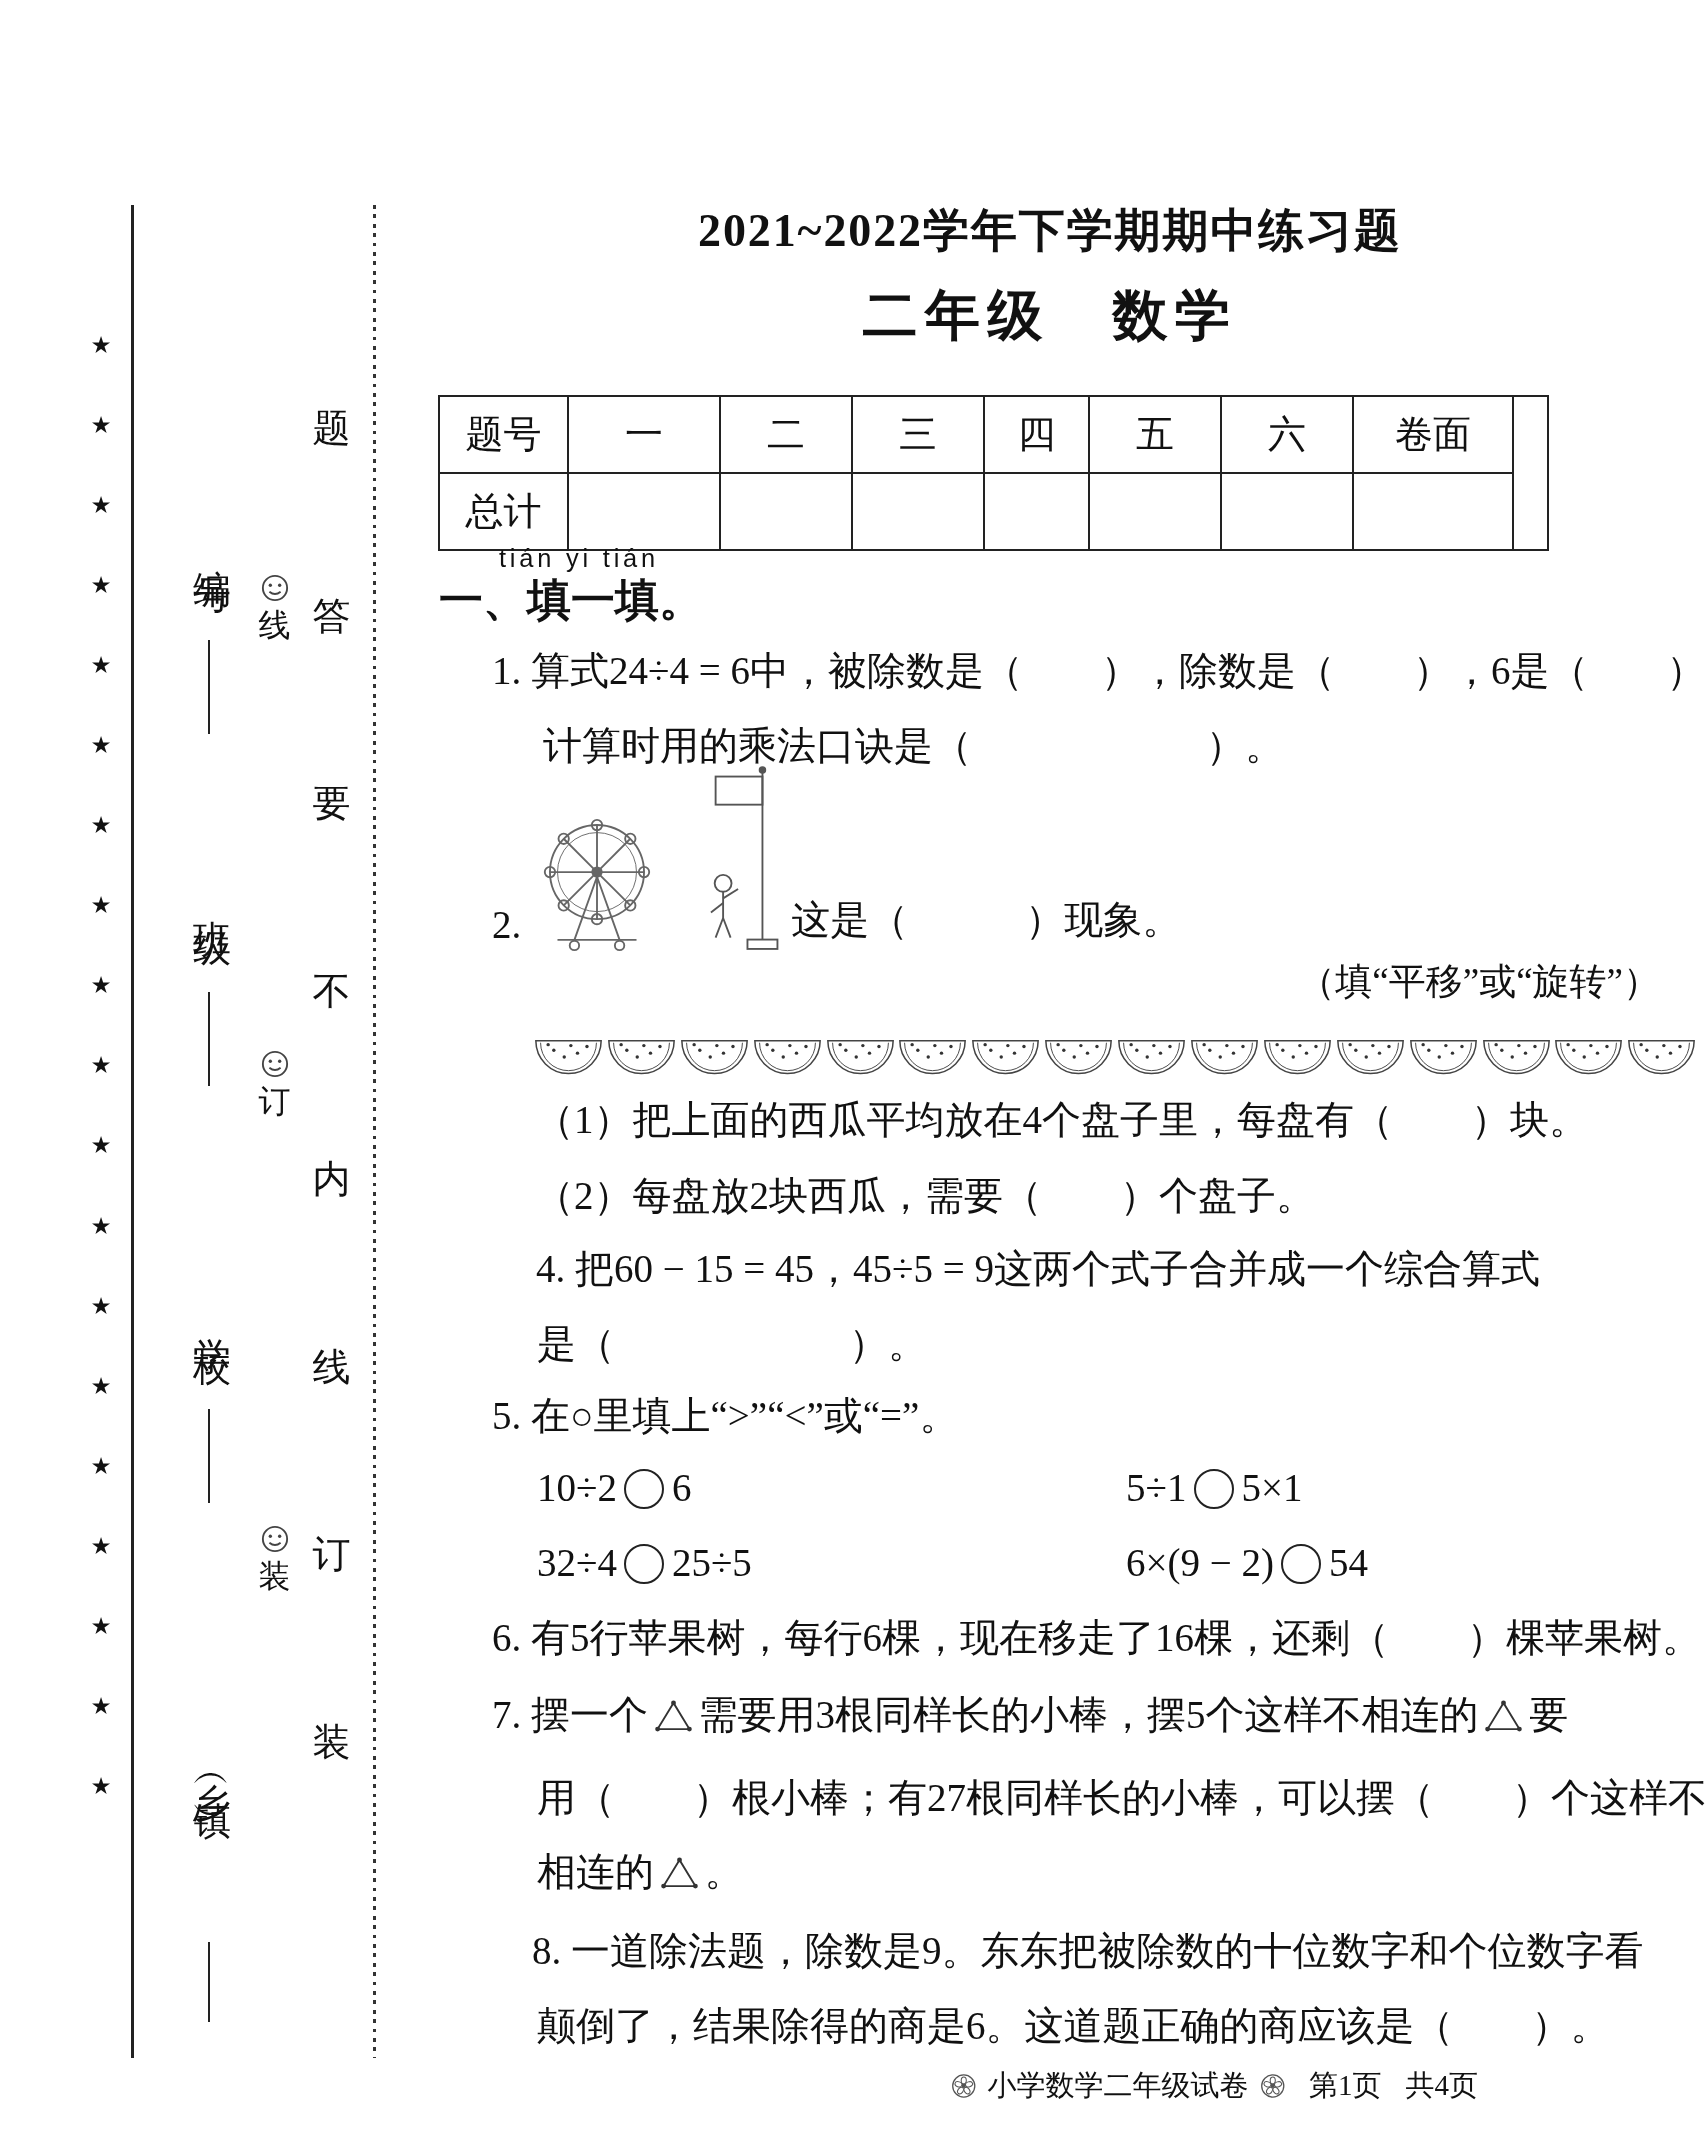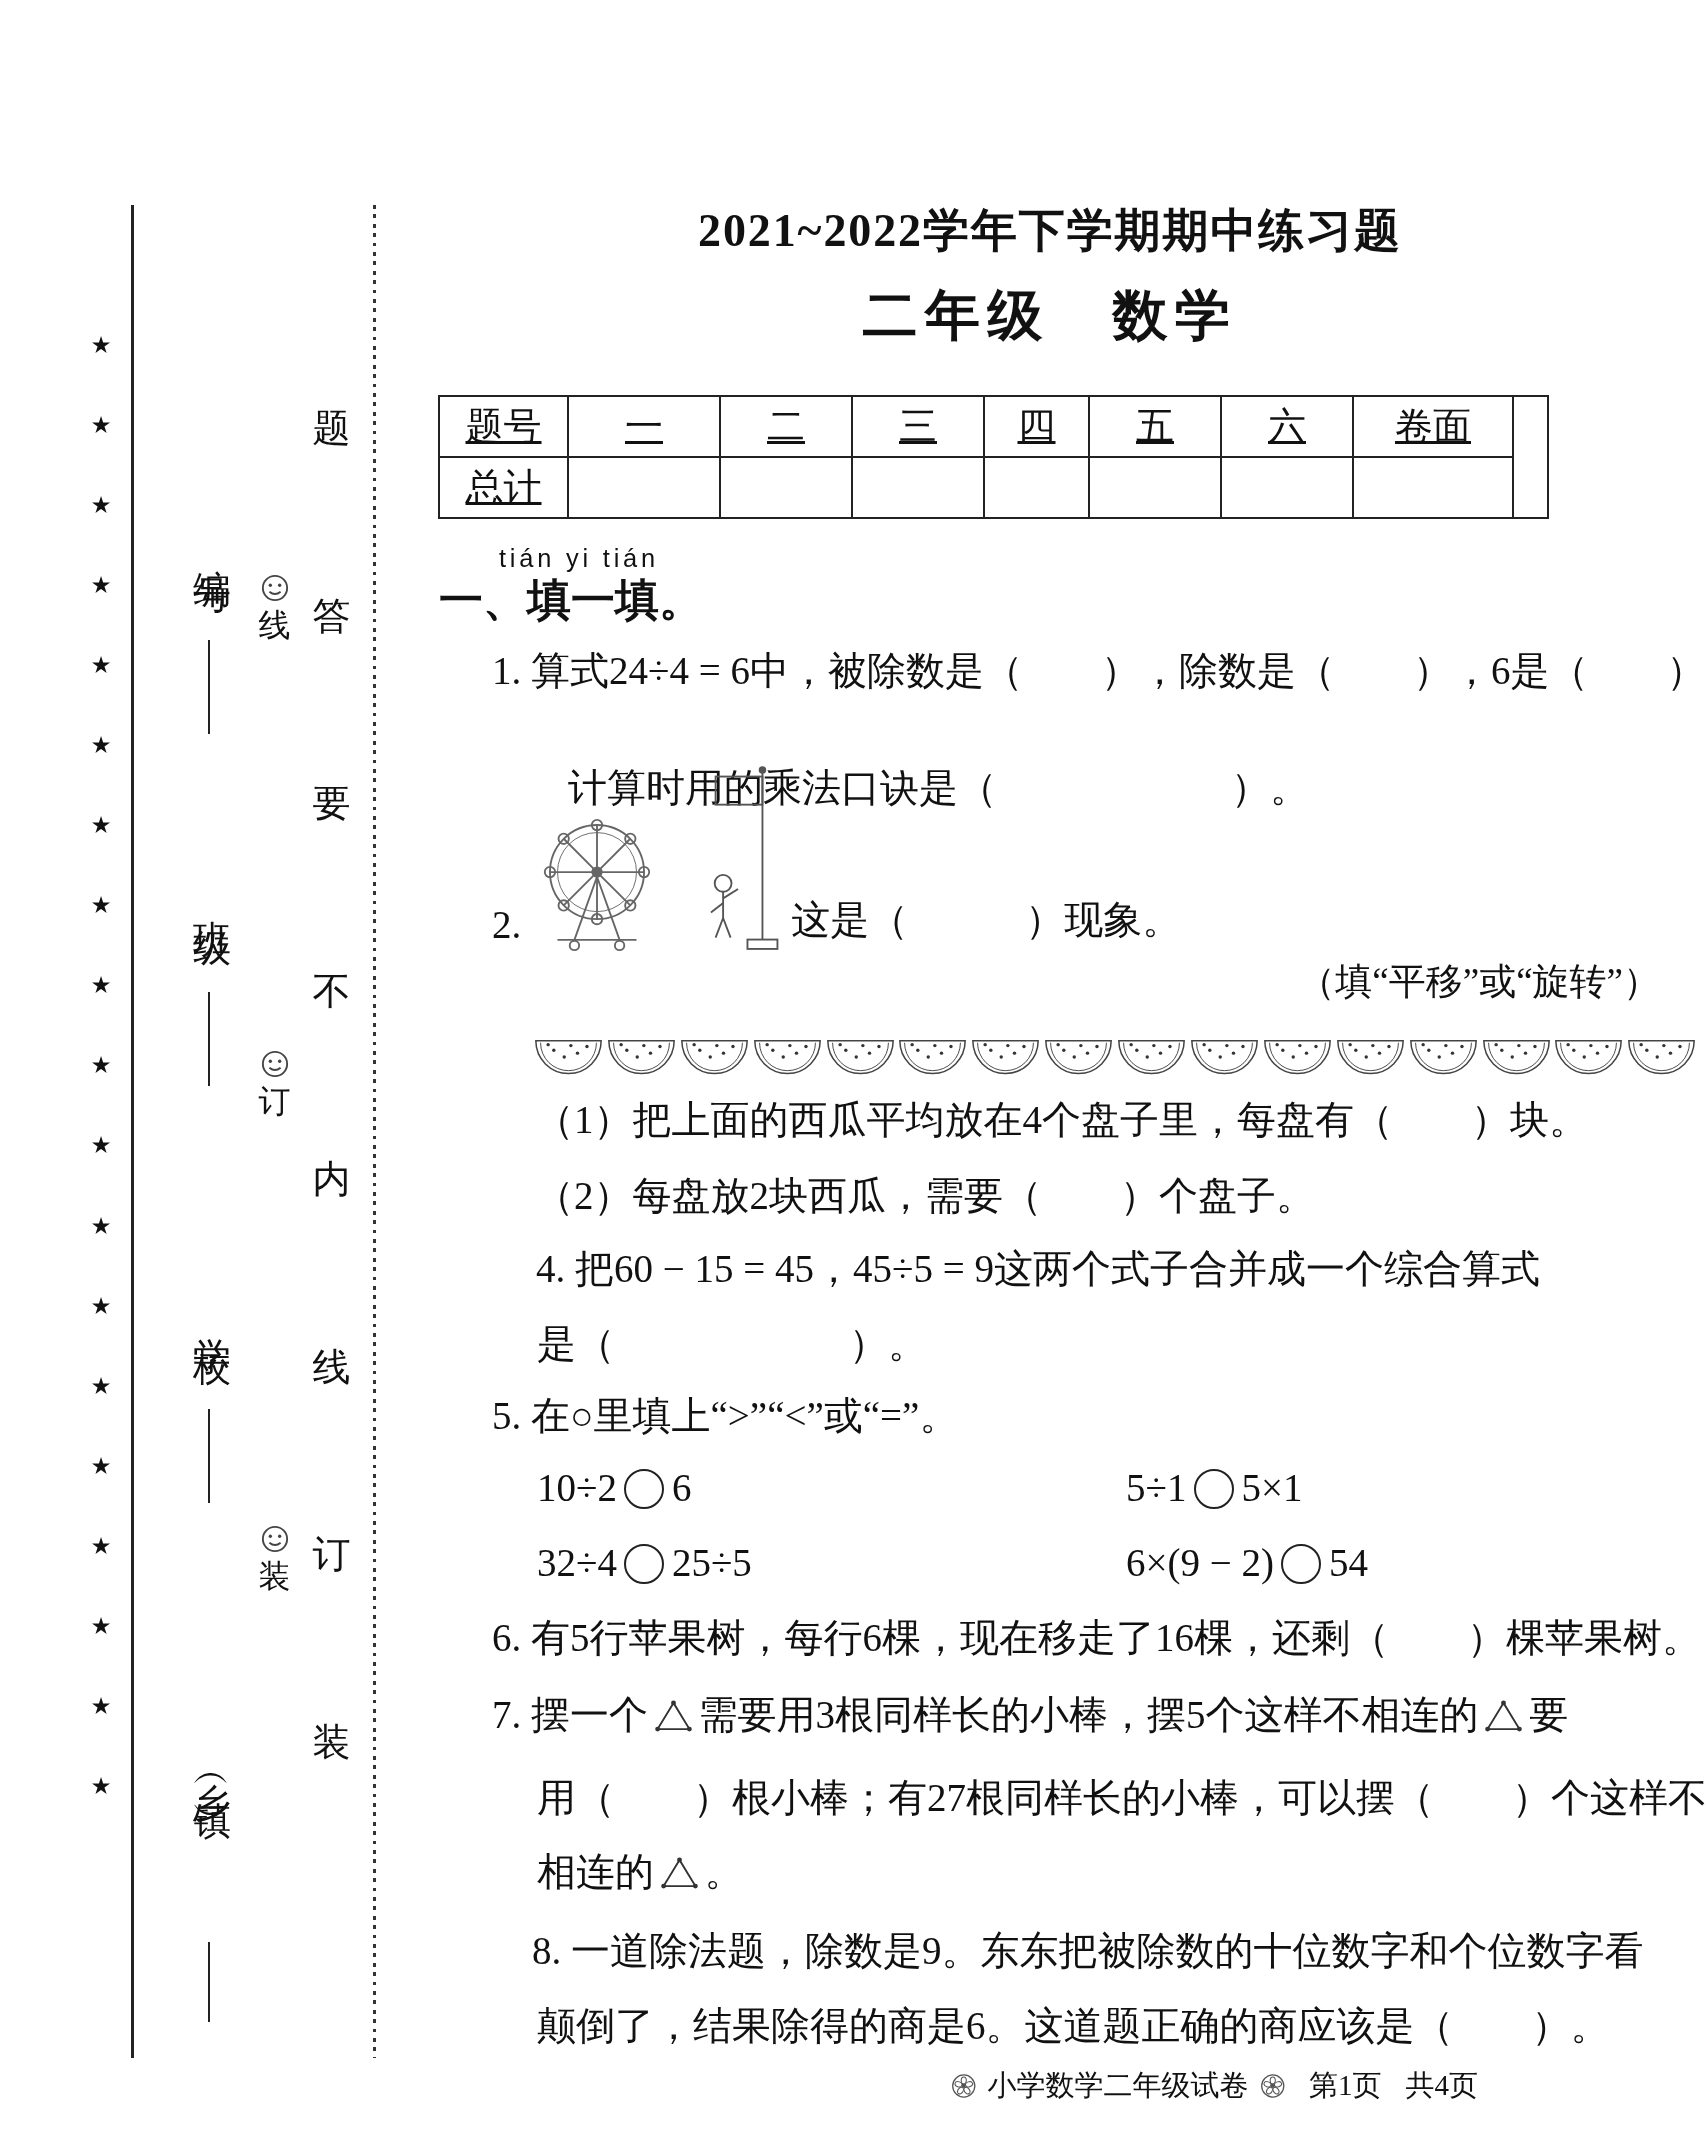--- a/index.html
+++ b/index.html
@@ -37,30 +37,30 @@
   
   .title { position:absolute; left:438px; top:200px; width:1224px; text-align:center;
     font-size:46px; font-weight:bold; letter-spacing:1.9px; }
   .subtitle { position:absolute; left:438px; top:279px; width:1224px; text-align:center;
     font-size:55px; font-weight:bold; letter-spacing:7.5px; }
 
   
   table.score { position:absolute; left:438px; top:395px; width:1107px;
     border-collapse:collapse; table-layout:fixed; }
   table.score td { border:2.4px solid #222; height:54px; text-align:center;
-    font-size:38px; padding:4px;text-decoration:underline; }
+    font-size:38px; padding:12px; }
 
   
   .pinyin { position:absolute; left:499px; top:544px; font-size:25.4px; letter-spacing:3.8px;
     font-family:"Liberation Sans",sans-serif; }
   .sec-title { position:absolute; left:439px; top:571px; font-size:44px; font-weight:bold; }
 
   .line { position:absolute; font-size:39px; line-height:55px; white-space:nowrap; }
   .q1l1 { left:492px; top:643px; }
-  .q1l2 { left:568px; top:718px;margin-top:42px; }
+  .q1l2 { left:543px; top:718px; }
   .q2row { position:absolute; left:492px; top:763px; height:190px; display:flex;
     align-items:flex-end; font-size:39px; white-space:nowrap; }
   .q2row .q2t { padding-bottom:5.6px; }
   .q2note { position:absolute; left:438px; top:957px; width:1222px; text-align:right;
     font-size:37px; white-space:nowrap; }
   .melons { position:absolute; left:533px; top:1036px; display:flex; gap:1.9px; }
   .q3s1 { left:535px; top:1092px; }
   .q3s2 { left:535px; top:1168px; }
   .q4l1 { left:492px; top:1241px;margin-left:44px; }
   .q4l2 { left:537px; top:1316px; }

